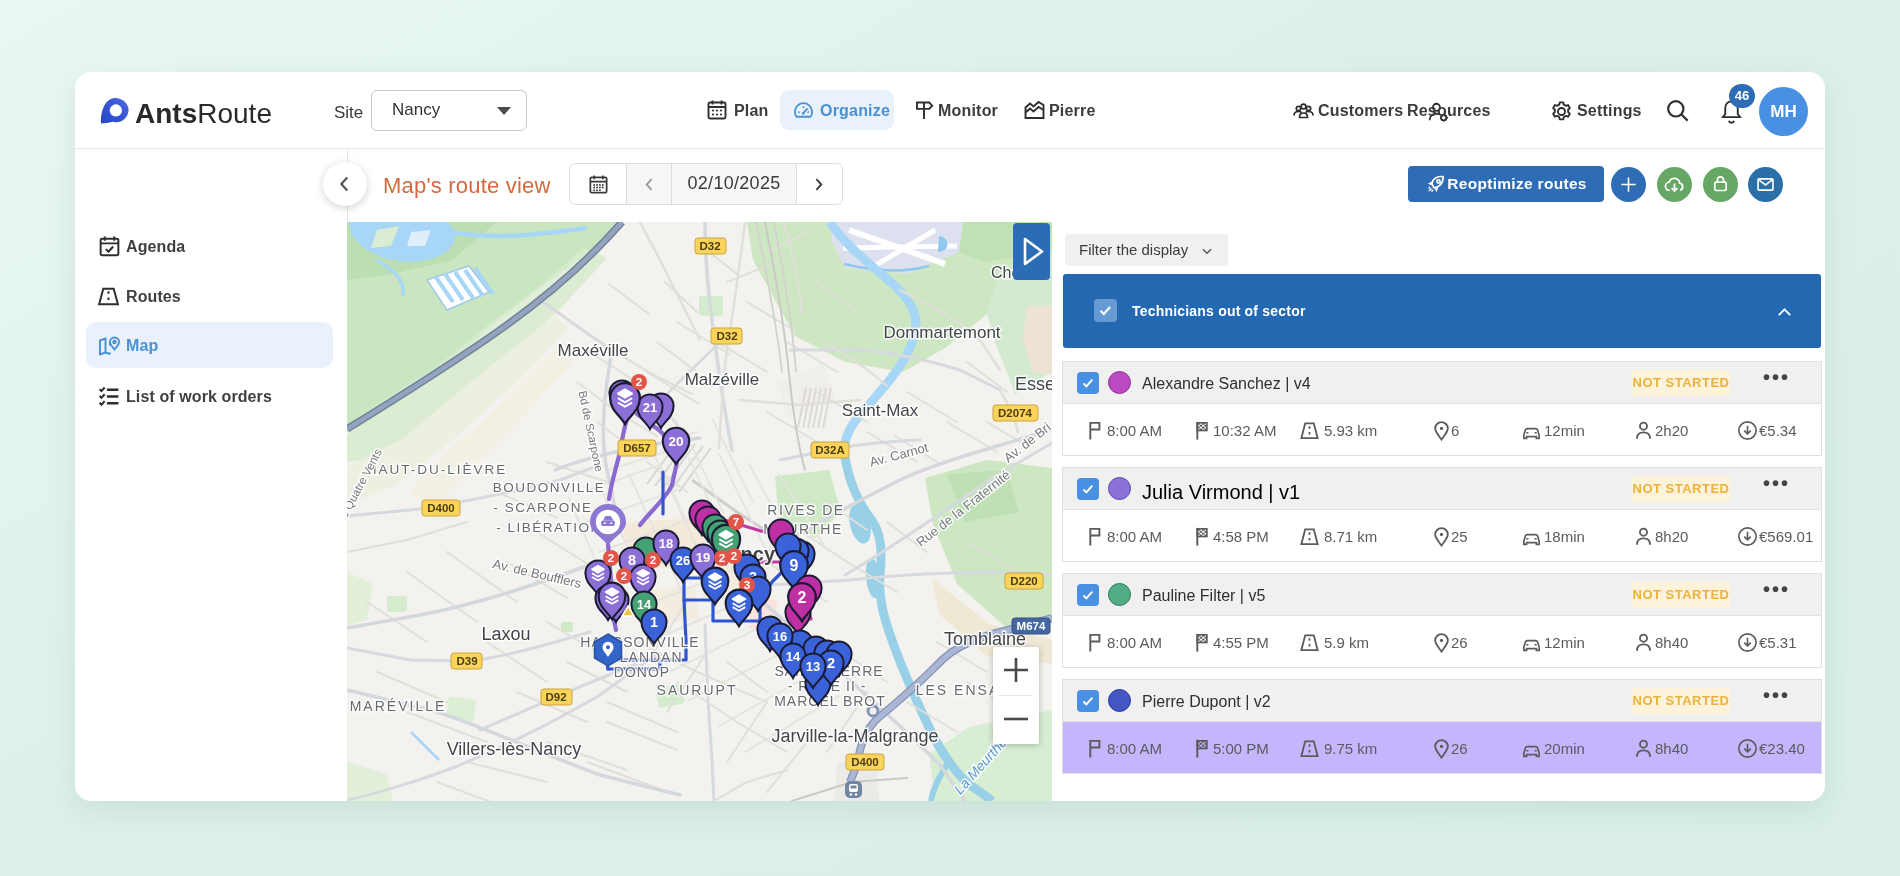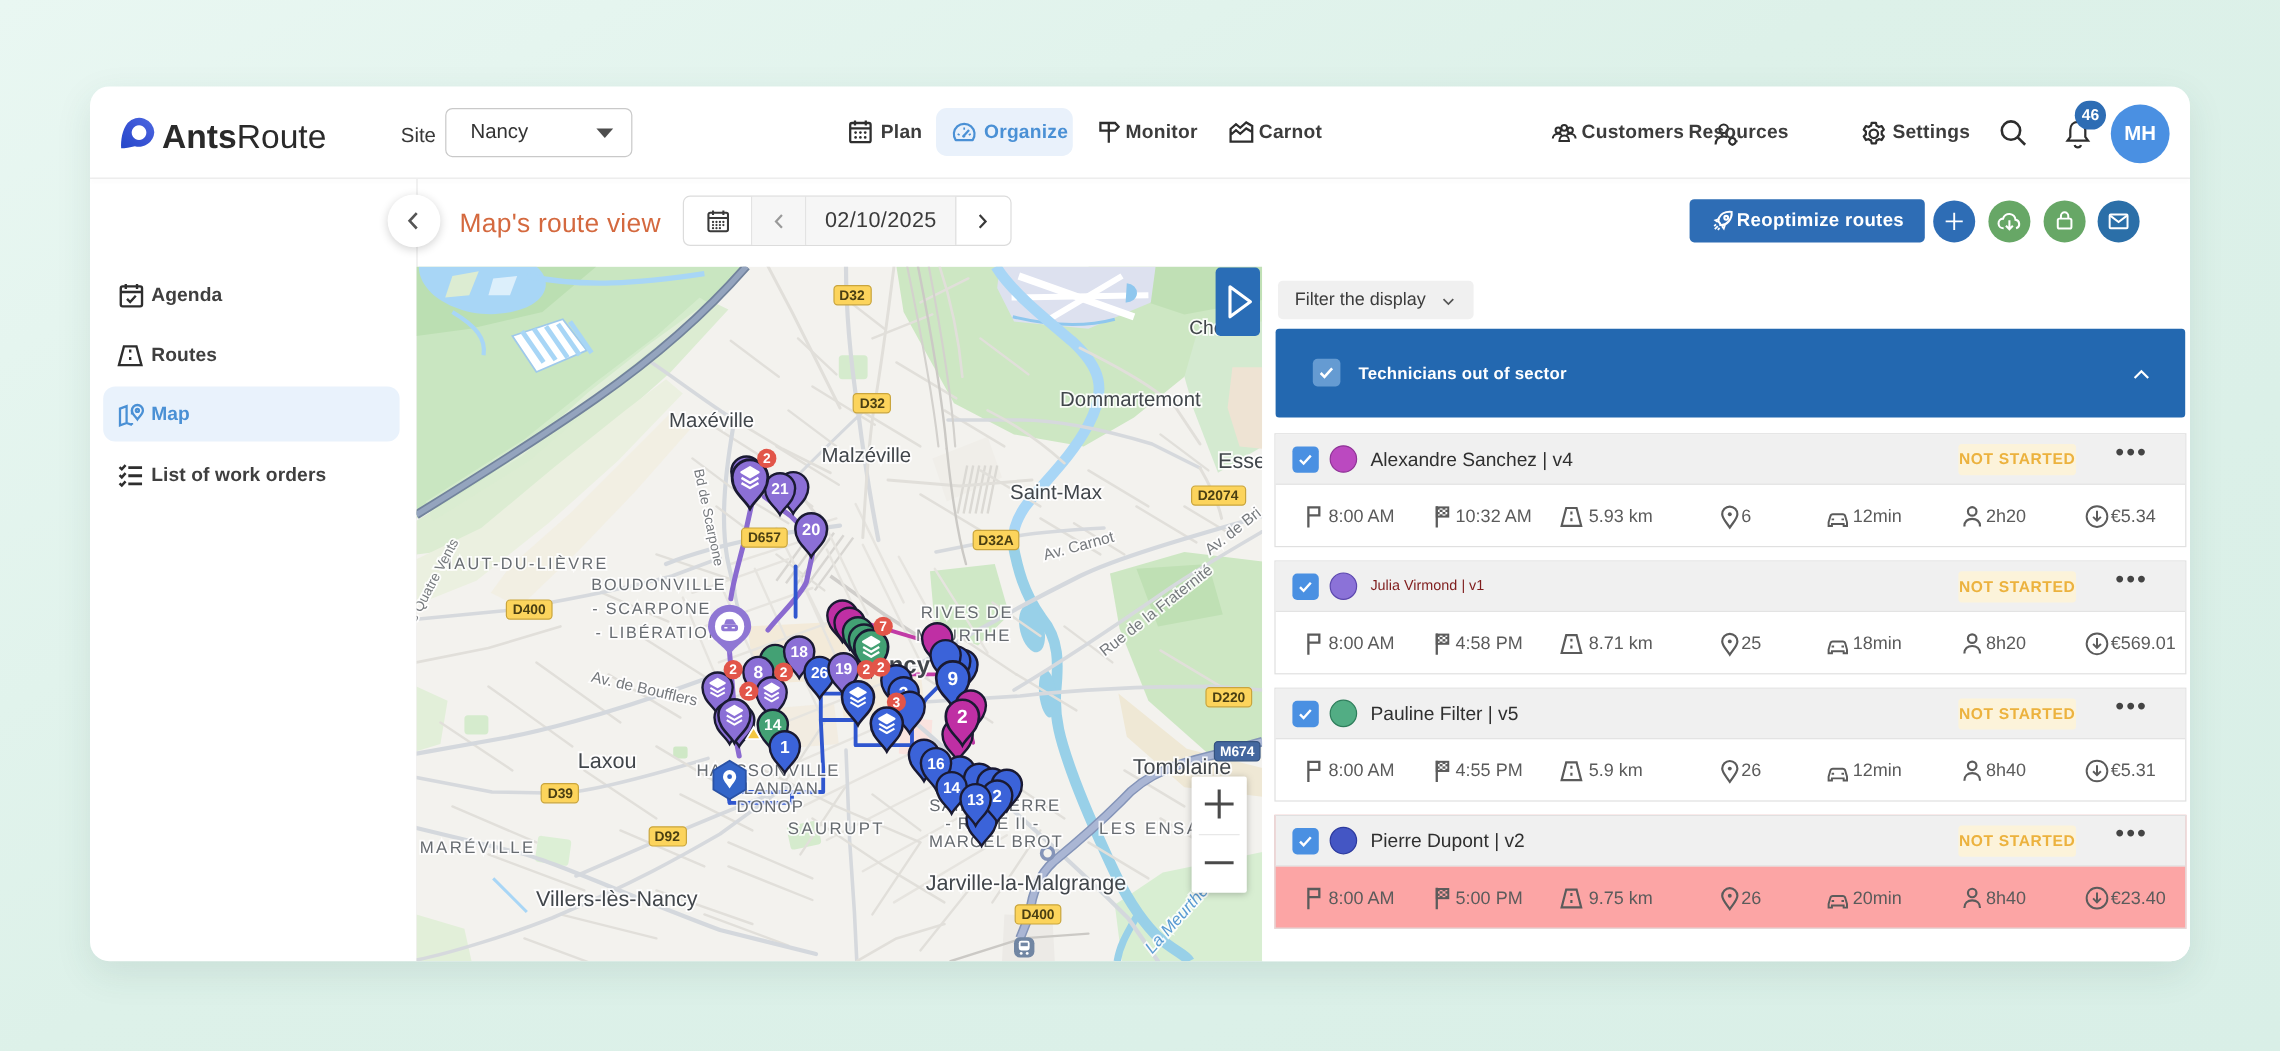--- a/index.html
+++ b/index.html
@@ -55,21 +55,21 @@
  <path d="M6.3,13.2 l1.7,.9 M12,7.6 v2 M17.7,13.2 l-1.7,.9" stroke-width="1.5"></path>
 </svg>
 <div class="abs navtxt" style="left:820px;top:102px;color:#4a90d5">Organize</div>
 <svg class="abs" style="left:912px;top:98px" width="24" height="24" viewBox="0 0 24 24" fill="none" stroke="#2e2e2e" stroke-width="1.9">
  <path d="M12,21 V4 M5,4.5 h12.2 l3,3.2 -3,3.2 H5 Z"></path>
 </svg>
 <div class="abs navtxt" style="left:938px;top:102px">Monitor</div>
 <svg class="abs" style="left:1022px;top:98px" width="25" height="24" viewBox="0 0 24 24" fill="none" stroke="#2e2e2e" stroke-width="1.9">
  <path d="M3,20 V9.5 L7.5,5.5 11,8.5 16,4 21,7 V20 Z M3,14.5 L7.5,10.5 11,13.5 16,9 21,12"></path>
 </svg>
-<div class="abs navtxt" style="left:1049px;top:102px">Carnot</div>
+<div class="abs navtxt" style="left:1049px;top:102px">Pierre</div>
 
 <svg class="abs" style="left:1291px;top:100px" width="25" height="24" viewBox="0 0 24 24" fill="none" stroke="#2e2e2e" stroke-width="1.7">
  <circle cx="7" cy="8.5" r="2.2"></circle>
     <circle cx="17" cy="8.5" r="2.2"></circle>
     <circle cx="12" cy="6.5" r="2.4"></circle>
  <path d="M2.5,15.5 c0,-2.5 2,-4 4.5,-4 1.2,0 2.2,.3 3,.9 M21.5,15.5 c0,-2.5 -2,-4 -4.5,-4 -1.2,0 -2.2,.3 -3,.9 M8,17.5 c0,-2.8 1.8,-4.5 4,-4.5 s4,1.7 4,4.5 Z"></path>
 </svg>
 <div class="abs navtxt" style="left:1318px;top:102px">Customers</div>
 <svg class="abs" style="left:1426px;top:100px" width="25" height="25" viewBox="0 0 24 24" fill="none" stroke="#2e2e2e" stroke-width="1.7">
  <circle cx="10" cy="7" r="3.4"></circle>
@@ -760,21 +760,21 @@
     </div>
     <div class="abs stats-txt" style="left:696px;top:60px">€5.34</div>
   </div>
 <div class="abs" style="left:1062px;top:467px;width:760px;height:95px;border:1px solid #e0e0e0;background:#fff">
     <div class="abs" style="left:0;top:0;width:758px;height:42px;background:#f0f0f0;border-bottom:1px solid #e3e3e3"></div>
     <div class="abs" style="left:14px;top:10px;width:22px;height:22px;background:#4a90e2;border-radius:4px"></div>
     <svg class="abs" style="left:17px;top:13px" width="16" height="16" viewBox="0 0 24 24" fill="none" stroke="#fff" stroke-width="3">
       <path d="M5,12.5 l4.5,4.5 9,-10"></path>
     </svg>
     <div class="abs" style="left:45px;top:9px;width:23px;height:23px;background:#8b72d8;border:1.5px solid #5c48ae;border-radius:50%"></div>
-    <div class="abs" style="left:79px;top:13px;font-size:12px;color:#7f1d1d">Julia Virmond | v1</div>
+    <div class="abs" style="left:79px;top:13px;font-size:20px;color:#000000">Julia Virmond | v1</div>
     <div class="abs" style="left:569px;top:8px;width:98px;height:26px;background:#fcf3da;border-radius:3px;text-align:center;line-height:26px;font-size:13px;font-weight:700;color:#ecb23e;letter-spacing:.5px">NOT STARTED</div>
     <div class="abs" style="left:700px;top:4px;font-size:20px;font-weight:700;color:#444;letter-spacing:2px">•••</div>
     <div class="abs" style="left:23px;top:57px">
       <svg width="23" height="23" viewBox="0 0 24 24" fill="none" stroke="#5b5b5b" stroke-width="1.8">
         <path d="M4.5,21.5 V3 M4.5,4 h9.5 v7 H4.5" stroke-width="2"></path>
       </svg>
     </div>
     <div class="abs stats-txt" style="left:44px;top:60px">8:00 AM</div>
     <div class="abs" style="left:130px;top:57px">
       <svg width="23" height="23" viewBox="0 0 24 24" fill="none" stroke="#5b5b5b" stroke-width="1.8">
@@ -891,21 +891,21 @@
     </div>
     <div class="abs stats-txt" style="left:592px;top:60px">8h40</div>
     <div class="abs" style="left:673px;top:57px">
       <svg width="23" height="23" viewBox="0 0 24 24" fill="none" stroke="#5b5b5b" stroke-width="1.8">
         <circle cx="12" cy="12" r="9" stroke-width="1.7"></circle>
         <path d="M12,7 v8.6 M8.6,12.2 l3.4,3.4 3.4,-3.4" stroke-width="1.7"></path>
       </svg>
     </div>
     <div class="abs stats-txt" style="left:696px;top:60px">€5.31</div>
   </div>
-<div class="abs" style="left:1062px;top:679px;width:760px;height:95px;border:1px solid #e0e0e0;background:#fca5a5">
+<div class="abs" style="left:1062px;top:679px;width:760px;height:95px;border:1px solid #e0e0e0;background:#c4b5fd">
     <div class="abs" style="left:0;top:0;width:758px;height:42px;background:#f0f0f0;border-bottom:1px solid #e3e3e3"></div>
     <div class="abs" style="left:14px;top:10px;width:22px;height:22px;background:#4a90e2;border-radius:4px"></div>
     <svg class="abs" style="left:17px;top:13px" width="16" height="16" viewBox="0 0 24 24" fill="none" stroke="#fff" stroke-width="3">
       <path d="M5,12.5 l4.5,4.5 9,-10"></path>
     </svg>
     <div class="abs" style="left:45px;top:9px;width:23px;height:23px;background:#4456c4;border:1.5px solid #2c3a9e;border-radius:50%"></div>
     <div class="abs" style="left:79px;top:13px;font-size:16px;color:#2f2f2f">Pierre Dupont | v2</div>
     <div class="abs" style="left:569px;top:8px;width:98px;height:26px;background:#fcf3da;border-radius:3px;text-align:center;line-height:26px;font-size:13px;font-weight:700;color:#ecb23e;letter-spacing:.5px">NOT STARTED</div>
     <div class="abs" style="left:700px;top:4px;font-size:20px;font-weight:700;color:#444;letter-spacing:2px">•••</div>
     <div class="abs" style="left:23px;top:57px">

